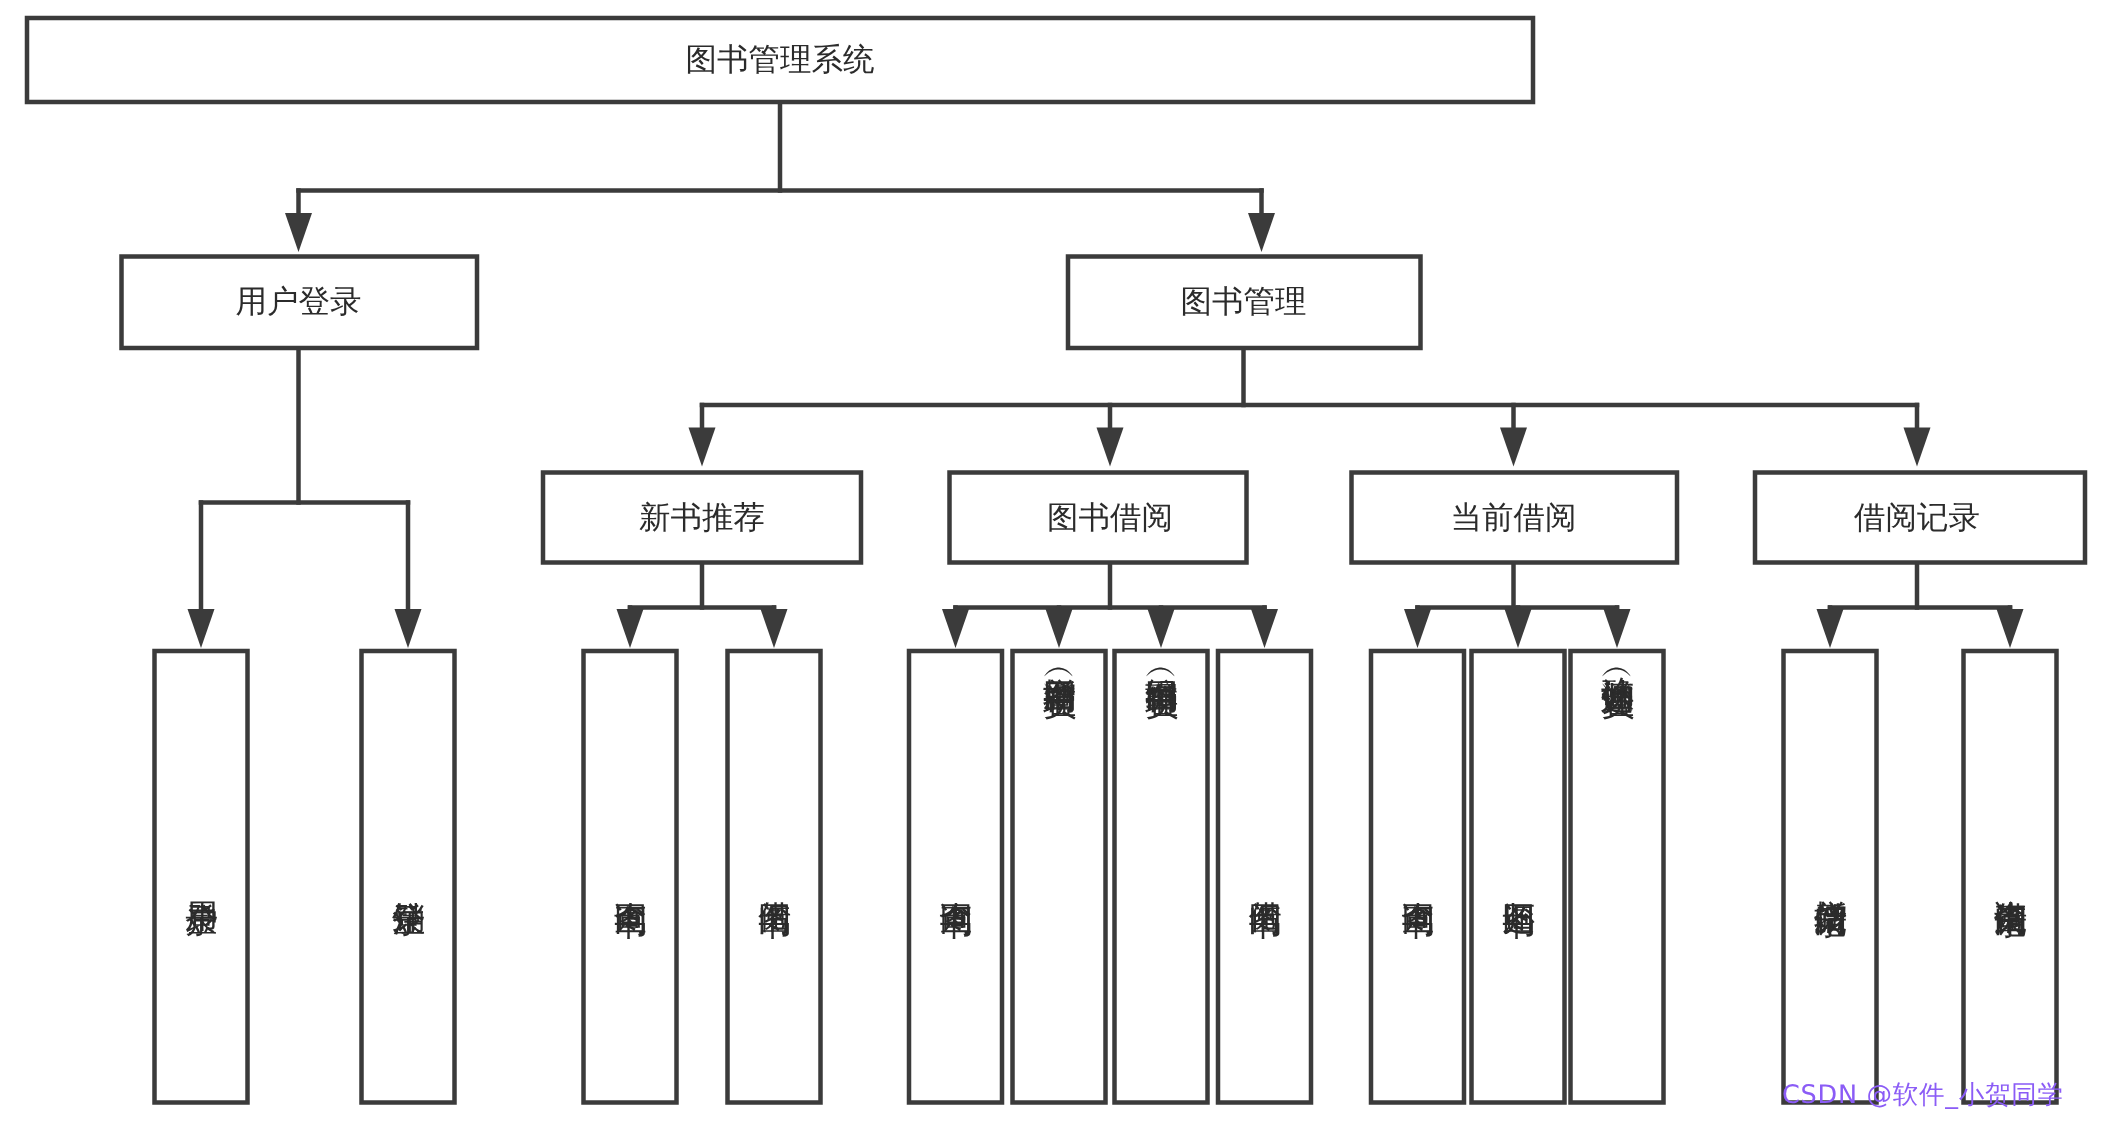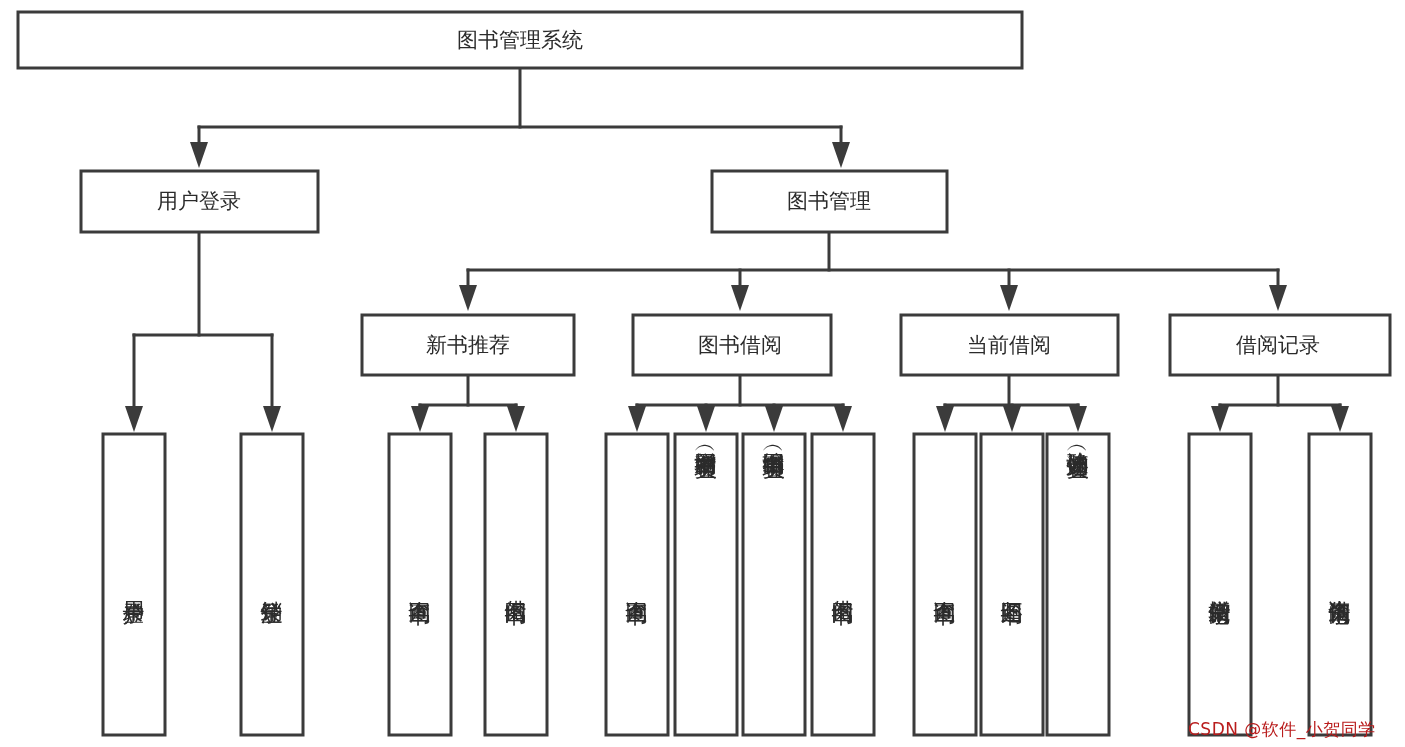--- a/index.html
+++ b/index.html
@@ -65,21 +65,21 @@
     letter-spacing: 1px;
     white-space: nowrap;
     text-align: center;
   }
   .watermark {
     position: absolute;
     left: 1188px;
     top: 718px;
     font-family: "DejaVu Sans", "Liberation Sans", sans-serif;
     font-size: 17px;
-    color: #b91c1c;
+    color: #8b5cf6;
     white-space: nowrap;
     letter-spacing: 0.5px;
   }
 </style>
 </head>
 <body>
 
 <div id="diagram-root">
 
   <svg class="diagram" viewBox="0 0 1405 747">

